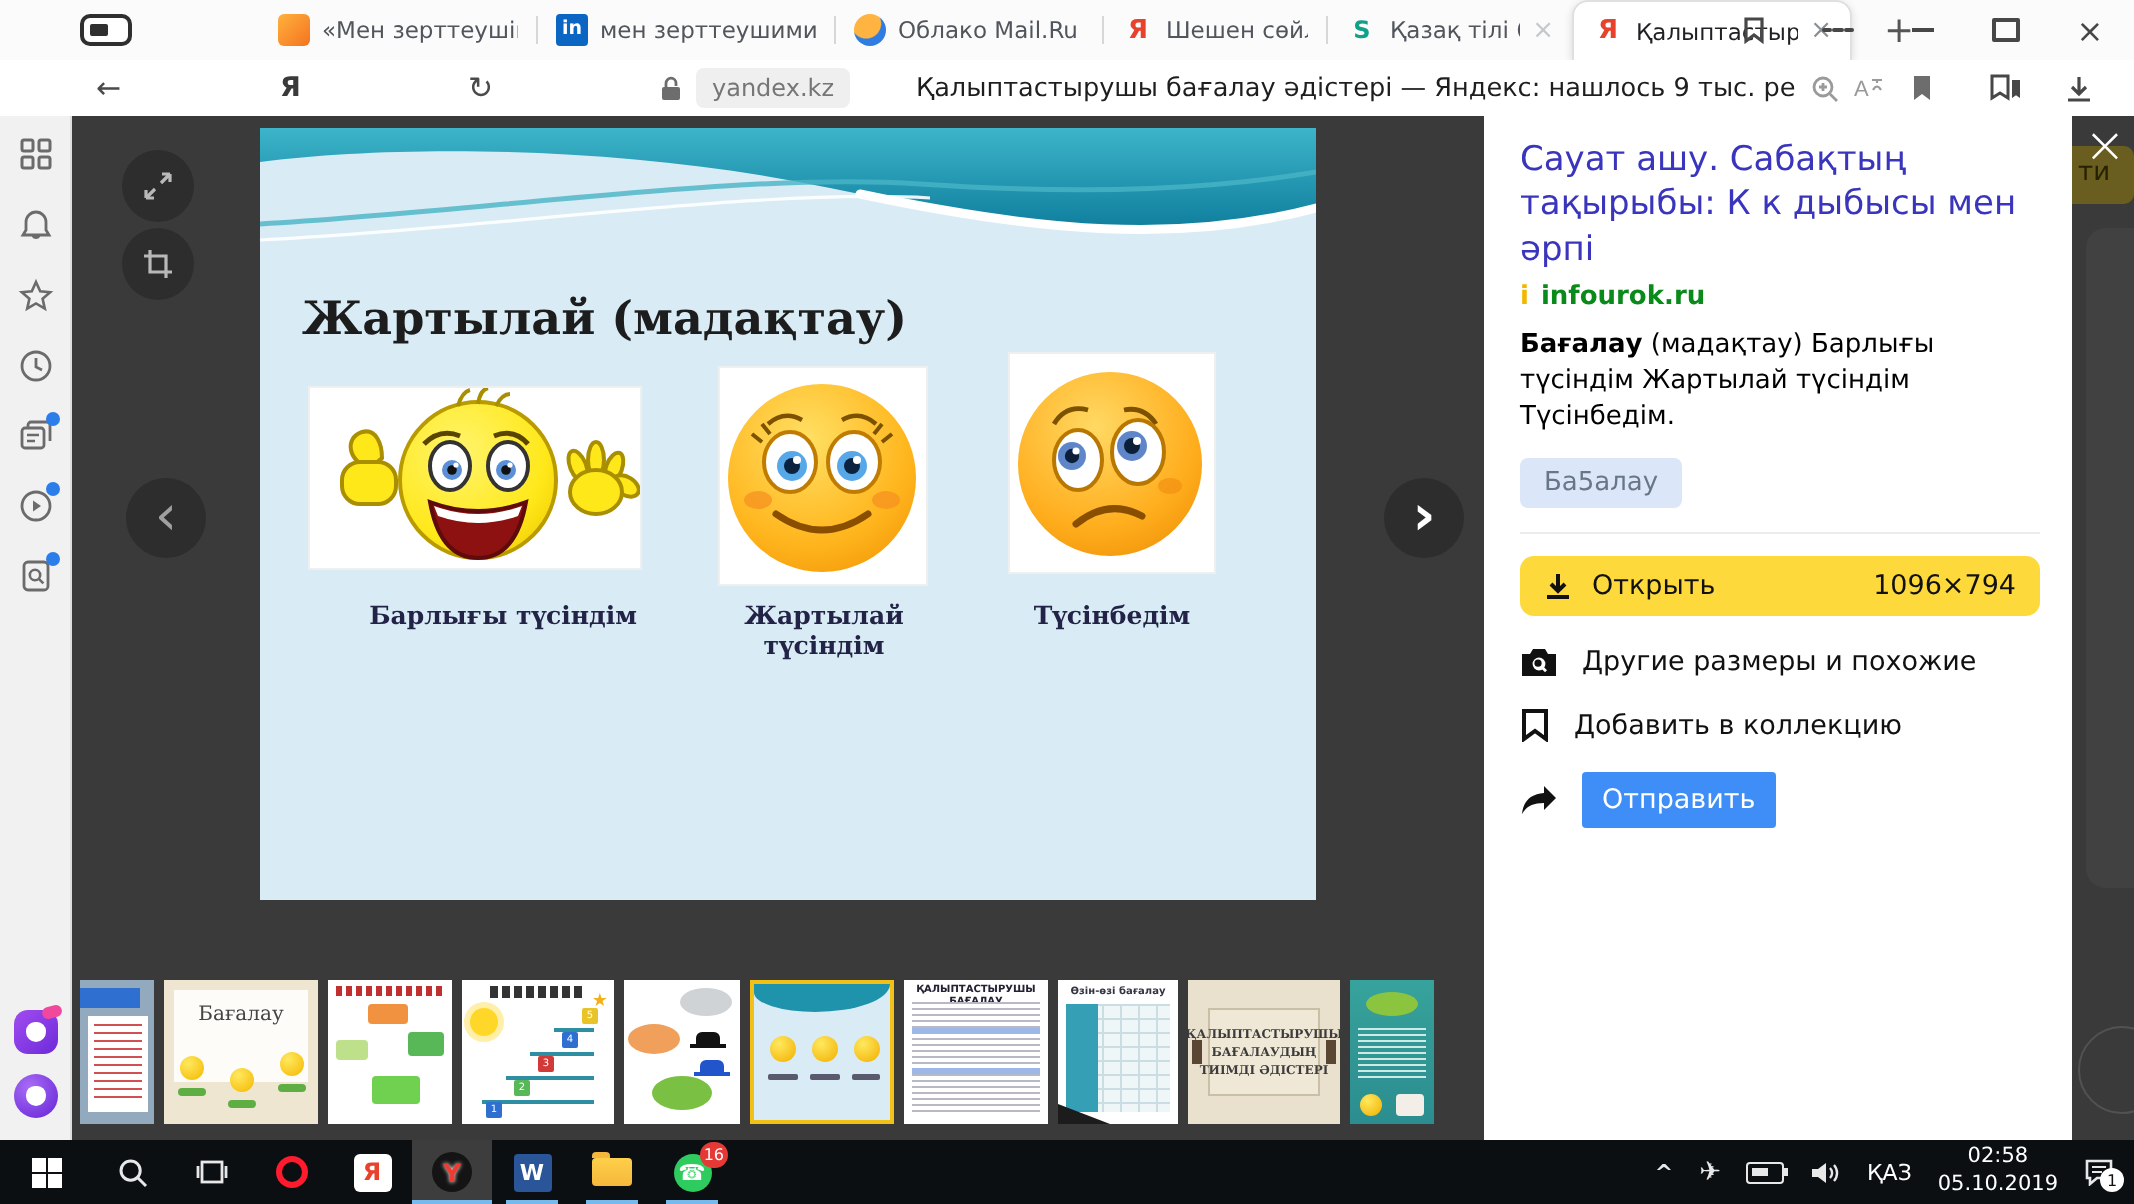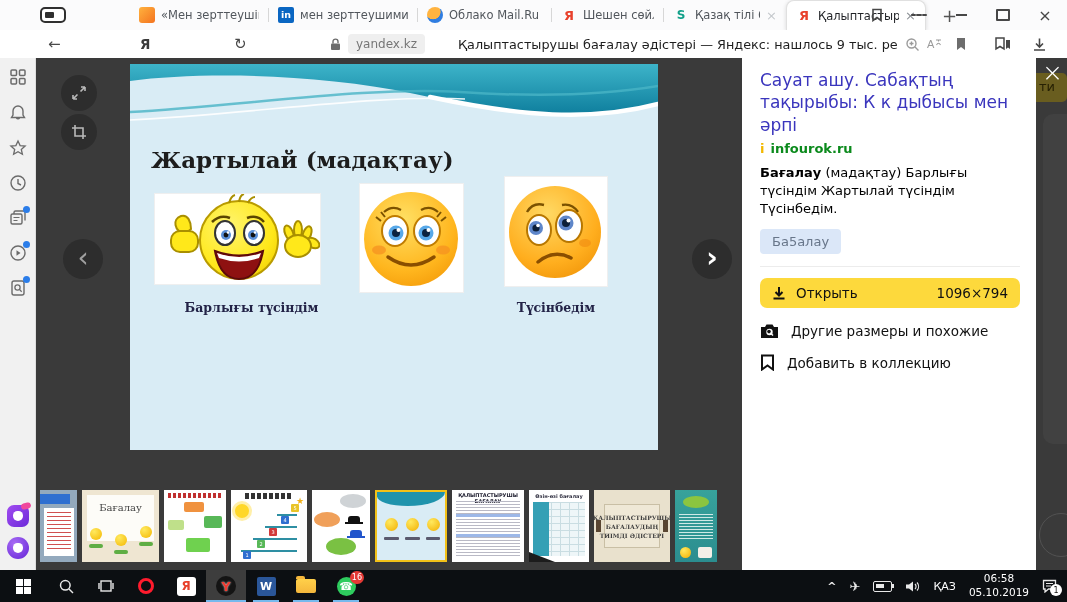--- a/index.html
+++ b/index.html
@@ -477,20 +477,21 @@
             <circle cx="31" cy="51" r="3.6" fill="#0c1f38"></circle>
               <circle cx="61" cy="46" r="4" fill="#0c1f38"></circle>
             <circle cx="33" cy="48.5" r="1.8" fill="#fff"></circle>
               <circle cx="63.5" cy="43.5" r="2" fill="#fff"></circle>
             <ellipse cx="80" cy="66" rx="6" ry="4" fill="#f08a10" opacity="0.6"></ellipse>
             <path d="M33,85 q16,-13 33,-4" stroke="#8a4e00" stroke-width="3.5" fill="none" stroke-linecap="round"></path>
           </svg>
         </div>
 
         <div class="cap cap1">Барлығы түсіндім</div>
+        <div class="cap cap2">Жартылай түсіндім</div>
         <div class="cap cap3">Түсінбедім</div>
       </div>
 
       <div class="nav nav-l">
           <span>‹</span>
         </div>
       <div class="nav nav-r">
           <span>›</span>
         </div>
 
@@ -598,20 +599,26 @@
                 <path d="M11,10.6 l2,2" stroke="#fff" stroke-width="1.4"></path>
               </svg>
             <span>Другие размеры и похожие</span>
           </div>
           <div class="p-row">
             <svg width="15" height="17" viewBox="0 0 15 17">
                 <path d="M2,1.5 h11 v14 l-5.5,-4 -5.5,4 z" fill="none" stroke="#111" stroke-width="2"></path>
               </svg>
             <span>Добавить в коллекцию</span>
           </div>
+          <div class="p-row">
+            <svg width="19" height="16" viewBox="0 0 19 16">
+                <path d="M12,1 l6,6 -6,6 v-3.5 C6,9.5 3,11.5 1,15 C1.5,9 5,5 12,4.5 z" fill="#111"></path>
+              </svg>
+            <span class="share-label">Отправить</span>
+          </div>
         </div>
 
       </div>
 
       <div class="frag-strip"></div>
       <div class="frag-olive">ти</div>
       <div class="frag-ring"></div>
       <div class="close-x">×</div>
     </div>
   </div>
@@ -668,21 +675,21 @@
           </span>
         </span>
       <span class="tr-it">
         <svg width="15" height="13" viewBox="0 0 15 13">
             <path d="M1,4.5 h3 L8,1.5 v10 L4,8.5 h-3 z" fill="#e8e8e8"></path>
             <path d="M10,4 a3.5,3.5 0 0 1 0,5 M12,2.5 a6,6 0 0 1 0,8" stroke="#e8e8e8" stroke-width="1.2" fill="none"></path>
           </svg>
       </span>
       <span class="tr-it lang">ҚАЗ</span>
       <span class="clock">
-        <span>06:58</span><br>
+        <span>02:58</span><br>
         <span>05.10.2019</span>
       </span>
       <span class="tr-it">
         <svg width="15" height="14" viewBox="0 0 15 14">
             <path d="M1.5,1.5 h12 v8.5 h-7 L3,13 v-3 h-1.5 z" fill="none" stroke="#e8e8e8" stroke-width="1.3"></path>
             <path d="M4,4.5 h7 M4,7 h5" stroke="#e8e8e8" stroke-width="1.1"></path>
           </svg>
         <span class="notif-badge">1</span>
       </span>
     </div>

